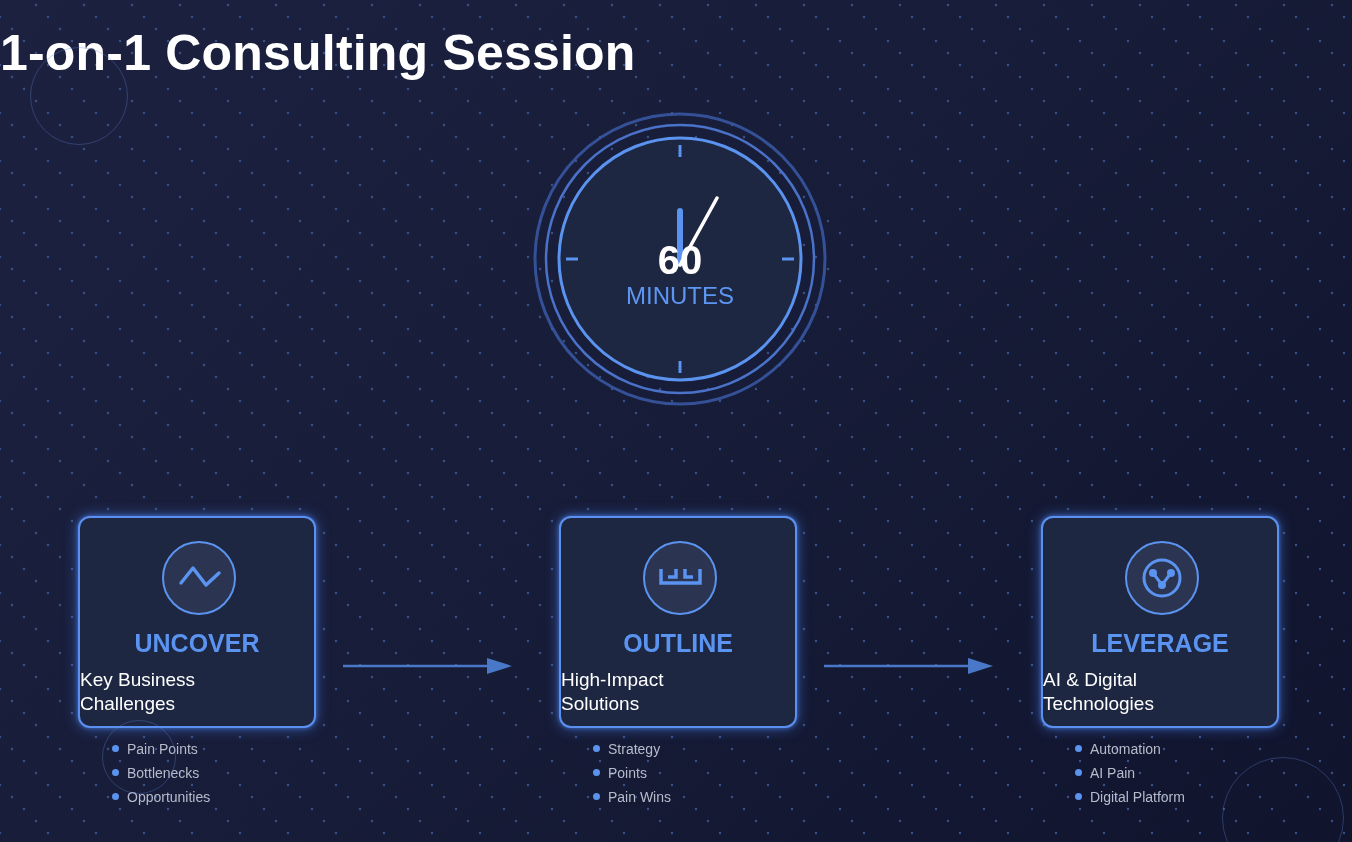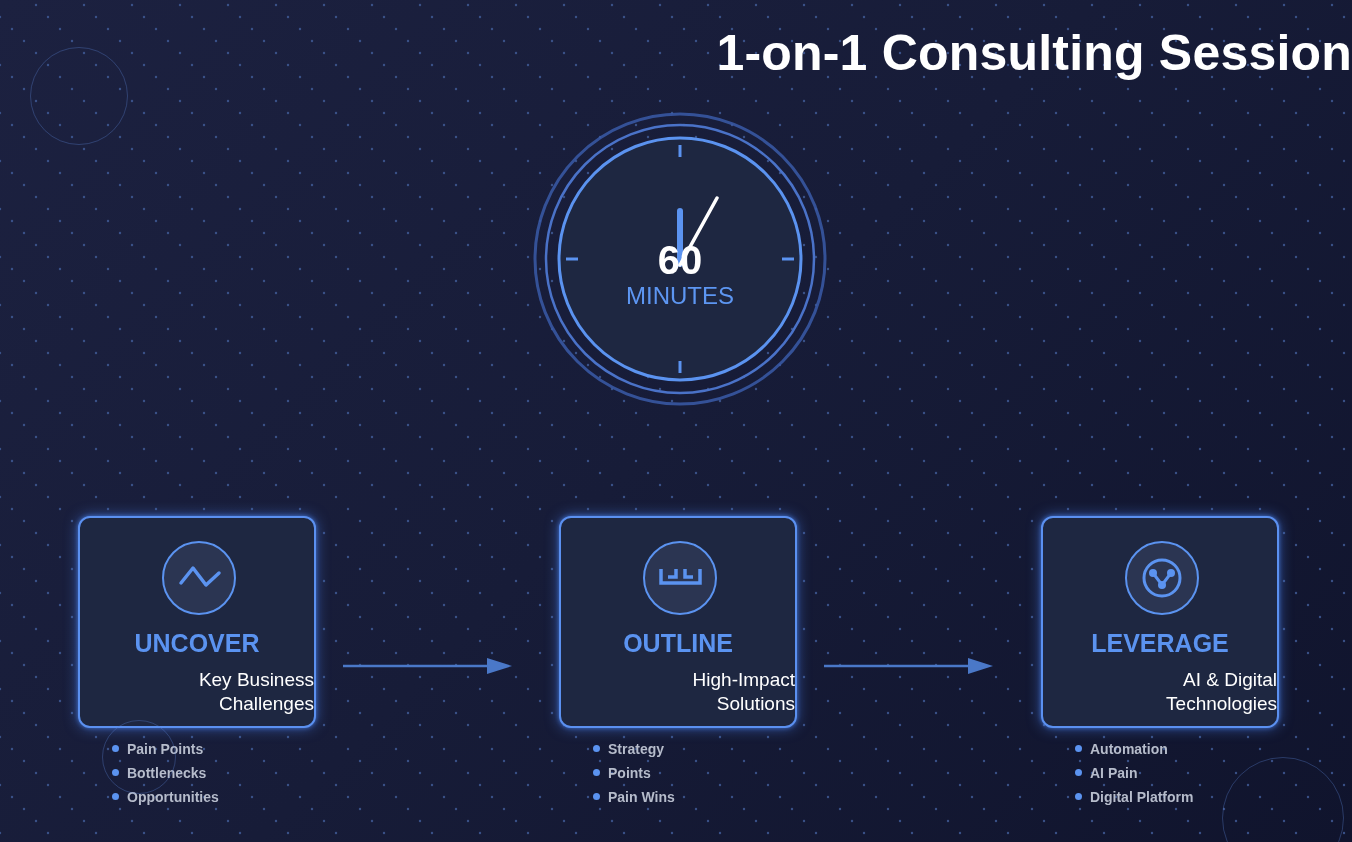--- a/index.html
+++ b/index.html
@@ -10,21 +10,21 @@
     }
     .dots {
       position: absolute; inset: 0; pointer-events: none;
     }
     .deco-circle {
       position: absolute; border-radius: 50%;
       border: 1px solid rgba(90,130,210,0.35);
       pointer-events: none; z-index: 3;
     }
     .title {
-      position: absolute; left: 0; right: 0; top: 24px; text-align: right;
+      position: absolute; left: 0; right: 0; top: 24px; text-align: left;
       color: #ffffff; font-weight: bold; font-size: 50px; letter-spacing: 0.2px;
       margin: 0;
     }
     .clock {
       position: absolute; left: 530px; top: 109px; width: 300px; height: 300px;
     }
     .clock svg { width: 300px; height: 300px; display: block; }
     .clock-num {
       position: absolute; left: 0; right: 0; top: 252px; text-align: center;
       font-size: 40px; font-weight: bold; color: #ffffff; line-height: 46px;
@@ -45,29 +45,29 @@
       position: absolute; left: 82px; top: 23px; width: 74px; height: 74px;
       box-sizing: border-box; border-radius: 50%;
       border: 2px solid #5b93f0; background: #2b3552;
     }
     .card-icon svg { position: absolute; left: 0; top: 0; width: 70px; height: 70px; }
     .card-heading {
       position: absolute; left: 0; right: 0; top: 110px; text-align: center;
       color: #5b93f0; font-weight: bold; font-size: 25px; line-height: 30px;
     }
     .card-sub {
-      position: absolute; left: 0; right: 0; top: 150px; text-align: right;
+      position: absolute; left: 0; right: 0; top: 150px; text-align: left;
       color: #ffffff; font-size: 19px; line-height: 24px;
     }
     .card-list {
       position: absolute; left: 32px; top: 219px; margin: 0; padding: 0; list-style: none;
     }
     .card-list li {
       position: relative; padding-left: 15px; height: 24px; line-height: 24px;
-      color: #b6bccb; font-size: 14px; font-weight: bold;
+      color: #b6bccb; font-size: 14px;
     }
     .card-list .bullet {
       position: absolute; left: 0; top: 8px; width: 7px; height: 7px; border-radius: 50%;
       background: #5b93f0;
     }
     .arrow { position: absolute; top: 656px; width: 180px; height: 20px; }
     .arrow svg { display: block; }
   </style>
 </head>
 <body>

